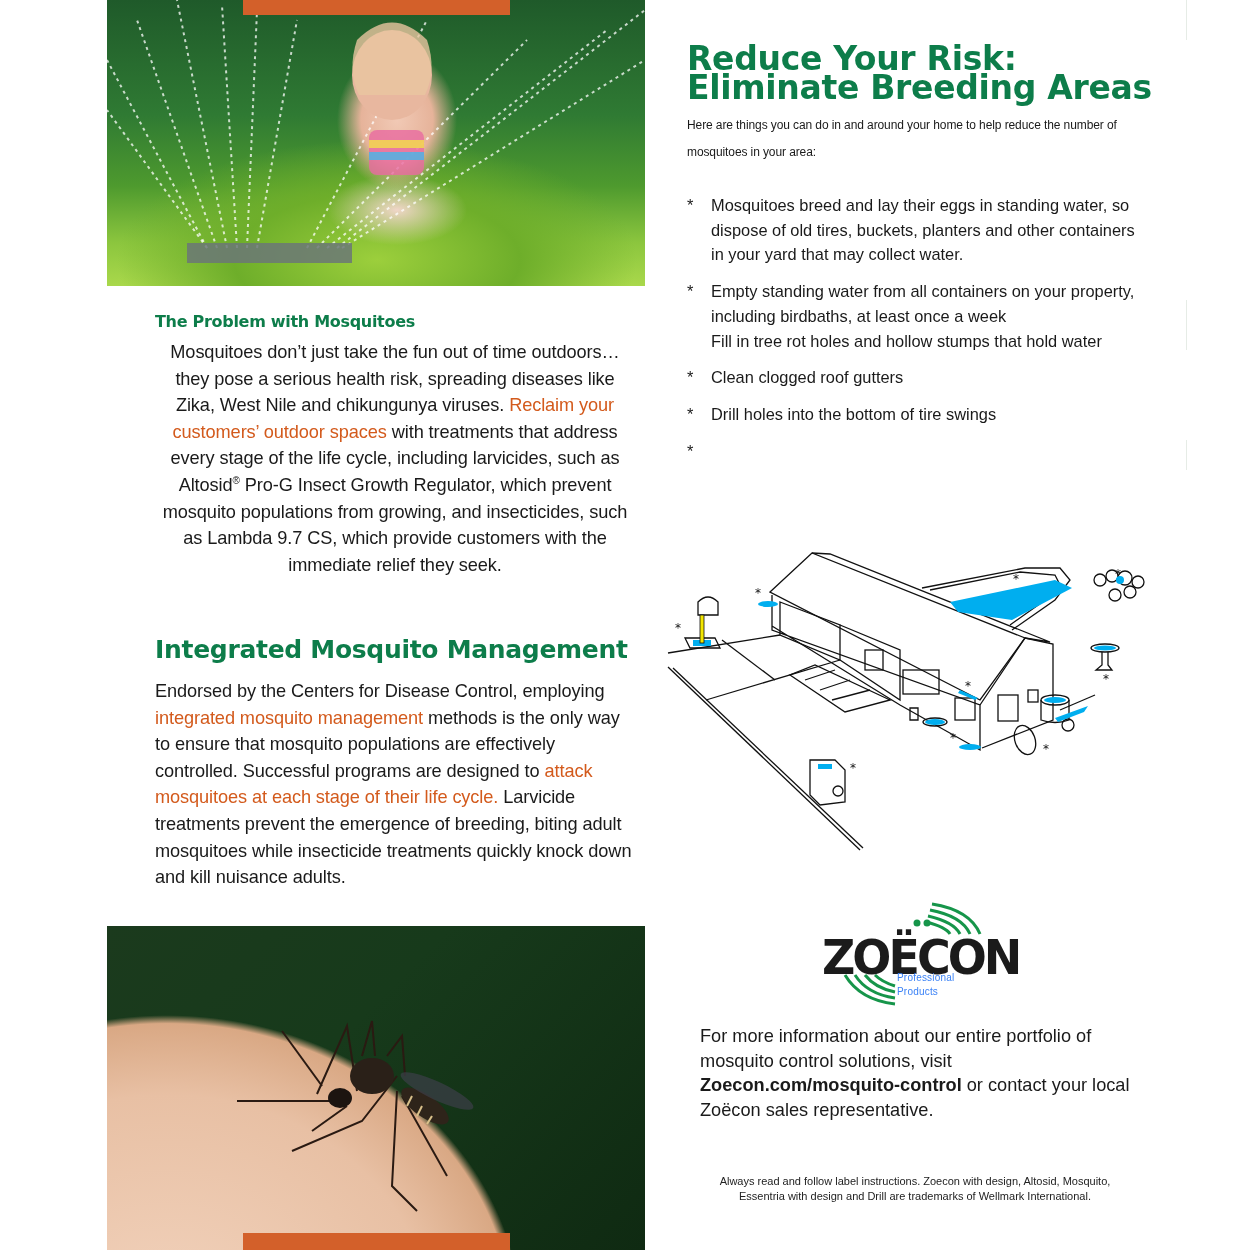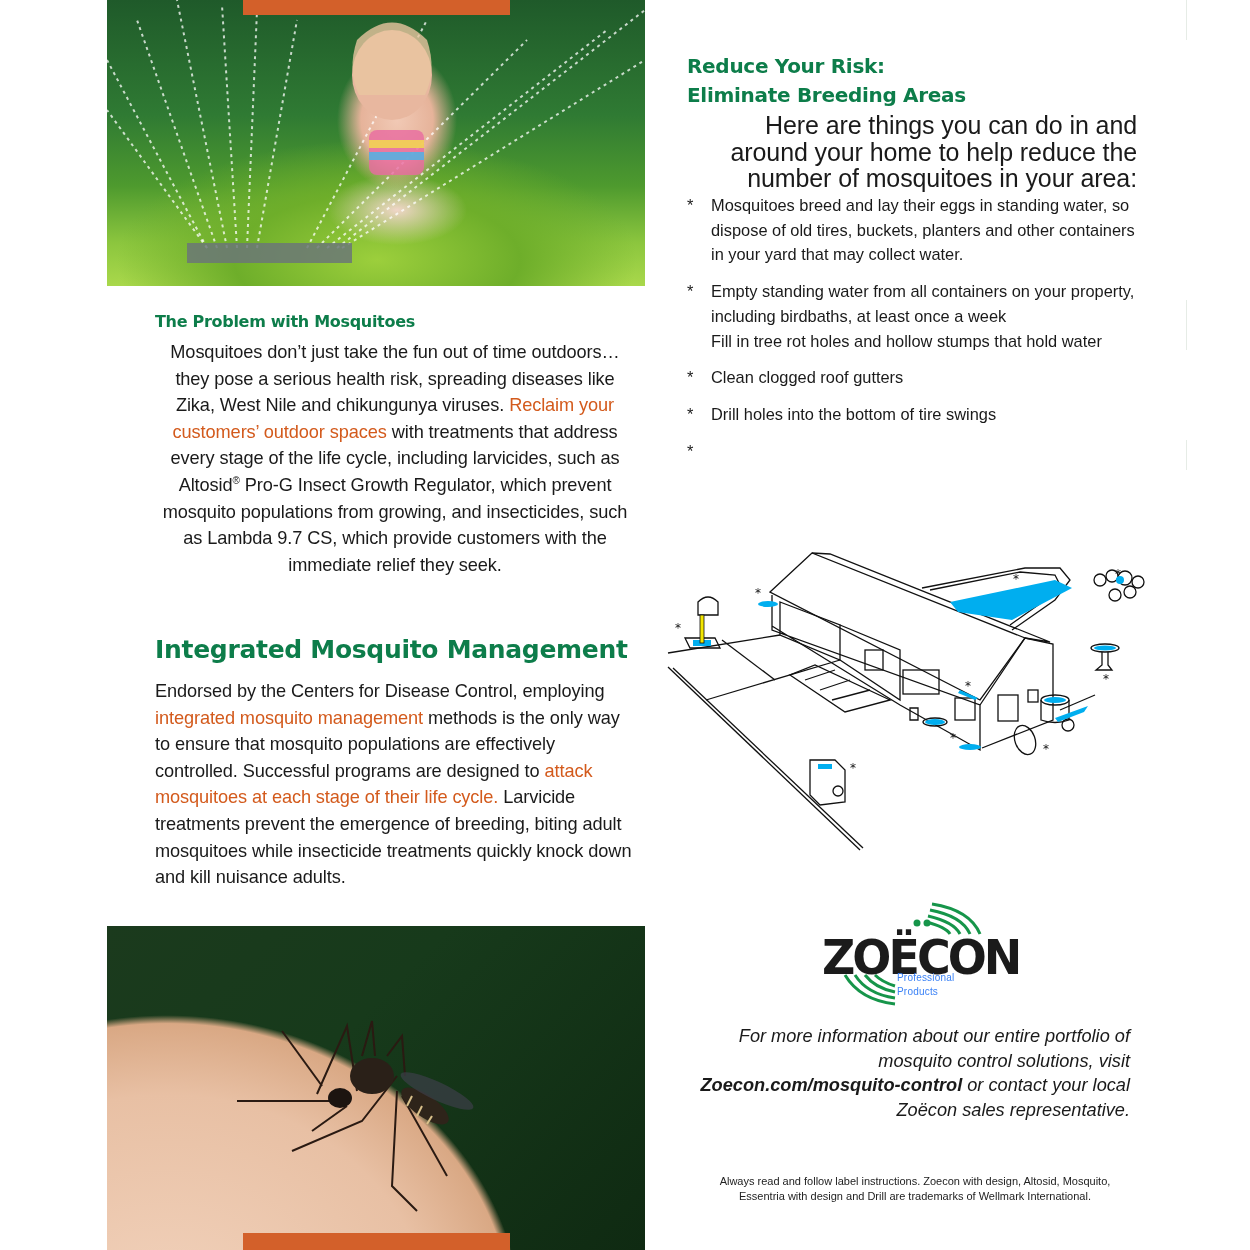--- a/index.html
+++ b/index.html
@@ -23,43 +23,43 @@
   .photo-mosquito svg { position:absolute; left:0; top:0; }
 
   .orange-tab { background:#d3602a; }
   .tab-top { left:243px; top:0; width:267px; height:15px; }
   .tab-bottom { left:243px; top:1233px; width:267px; height:17px; }
 
   
   .heading { color:#0d7d4a; font-family:"DejaVu Sans", sans-serif; font-weight:bold; letter-spacing:-0.3px; }
   .h-problem { left:155px; top:306px; font-size:16px; line-height:32px; }
   .h-imm { left:155px; top:634px; font-size:25px; line-height:32px; }
-  .h-reduce { left:687px; top:52px; font-size:20px; line-height:29px; }
+  .h-reduce { left:687px; top:44px; font-size:33px; line-height:29px; }
 
   .body-text { font-size:18.2px; line-height:26.6px; color:#1a1a1a; letter-spacing:-0.1px; }
   .p-problem { left:155px; top:339px; width:480px;text-align:center; }
   .p-imm { left:155px; top:678px; width:480px; }
   .hl-b { color:#d35a1c; }
   sup { font-size:10px; line-height:0; vertical-align:7px; }
 
-  .p-intro { left:687px; top:112px; width:450px; font-size:25px; line-height:26.5px;text-align:right; }
+  .p-intro { left:687px; top:112px; width:450px; font-size:12px; line-height:26.5px; }
 
   .bullets { left:687px; top:193px; width:450px; list-style:none; margin:0; padding:0; font-size:16.4px; line-height:24.7px; }
   .bullets li { position:relative; padding-left:24px; }
   .bullets li .star { position:absolute; left:0; top:0; }
   .bullets li.gap { margin-top:12px; }
 
   .diagram { left:660px; top:540px; width:520px; height:320px; }
 
   .logo { left:820px; top:900px; width:210px; height:110px; }
   .logo-word { position:absolute; left:2px; top:30px; font-family:"DejaVu Sans", sans-serif; font-weight:bold; font-size:46px; letter-spacing:-3px; color:#1b1b1b; transform:scaleY(1.05); }
   .logo-reg { position:absolute; left:187px; top:60px; font-size:11px; color:#1b1b1b; }
   .logo-sub { position:absolute; left:77px; top:71px; font-size:10px; line-height:14px; color:#3b82f6; letter-spacing:0.2px; }
 
-  .cta { left:700px; top:1024px; width:430px; text-align:right; font-size:18.2px; line-height:24.6px;font-style:italic; }
+  .cta { left:700px; top:1024px; width:430px; text-align:left; font-size:18.2px; line-height:24.6px; }
   .cta b { font-weight:bold; }
   .legal { left:690px; top:1174px; width:450px; text-align:center; font-size:11px; line-height:15px; color:#222; }
 
   .edge-line { left:1186px; width:1px; background:#e6ece6; }
 </style>
 </head>
 <body>
 
 <div class="abs photo-sprinkler" title="Child playing in lawn sprinkler">
   <svg width="538" height="286" viewBox="0 0 538 286">

